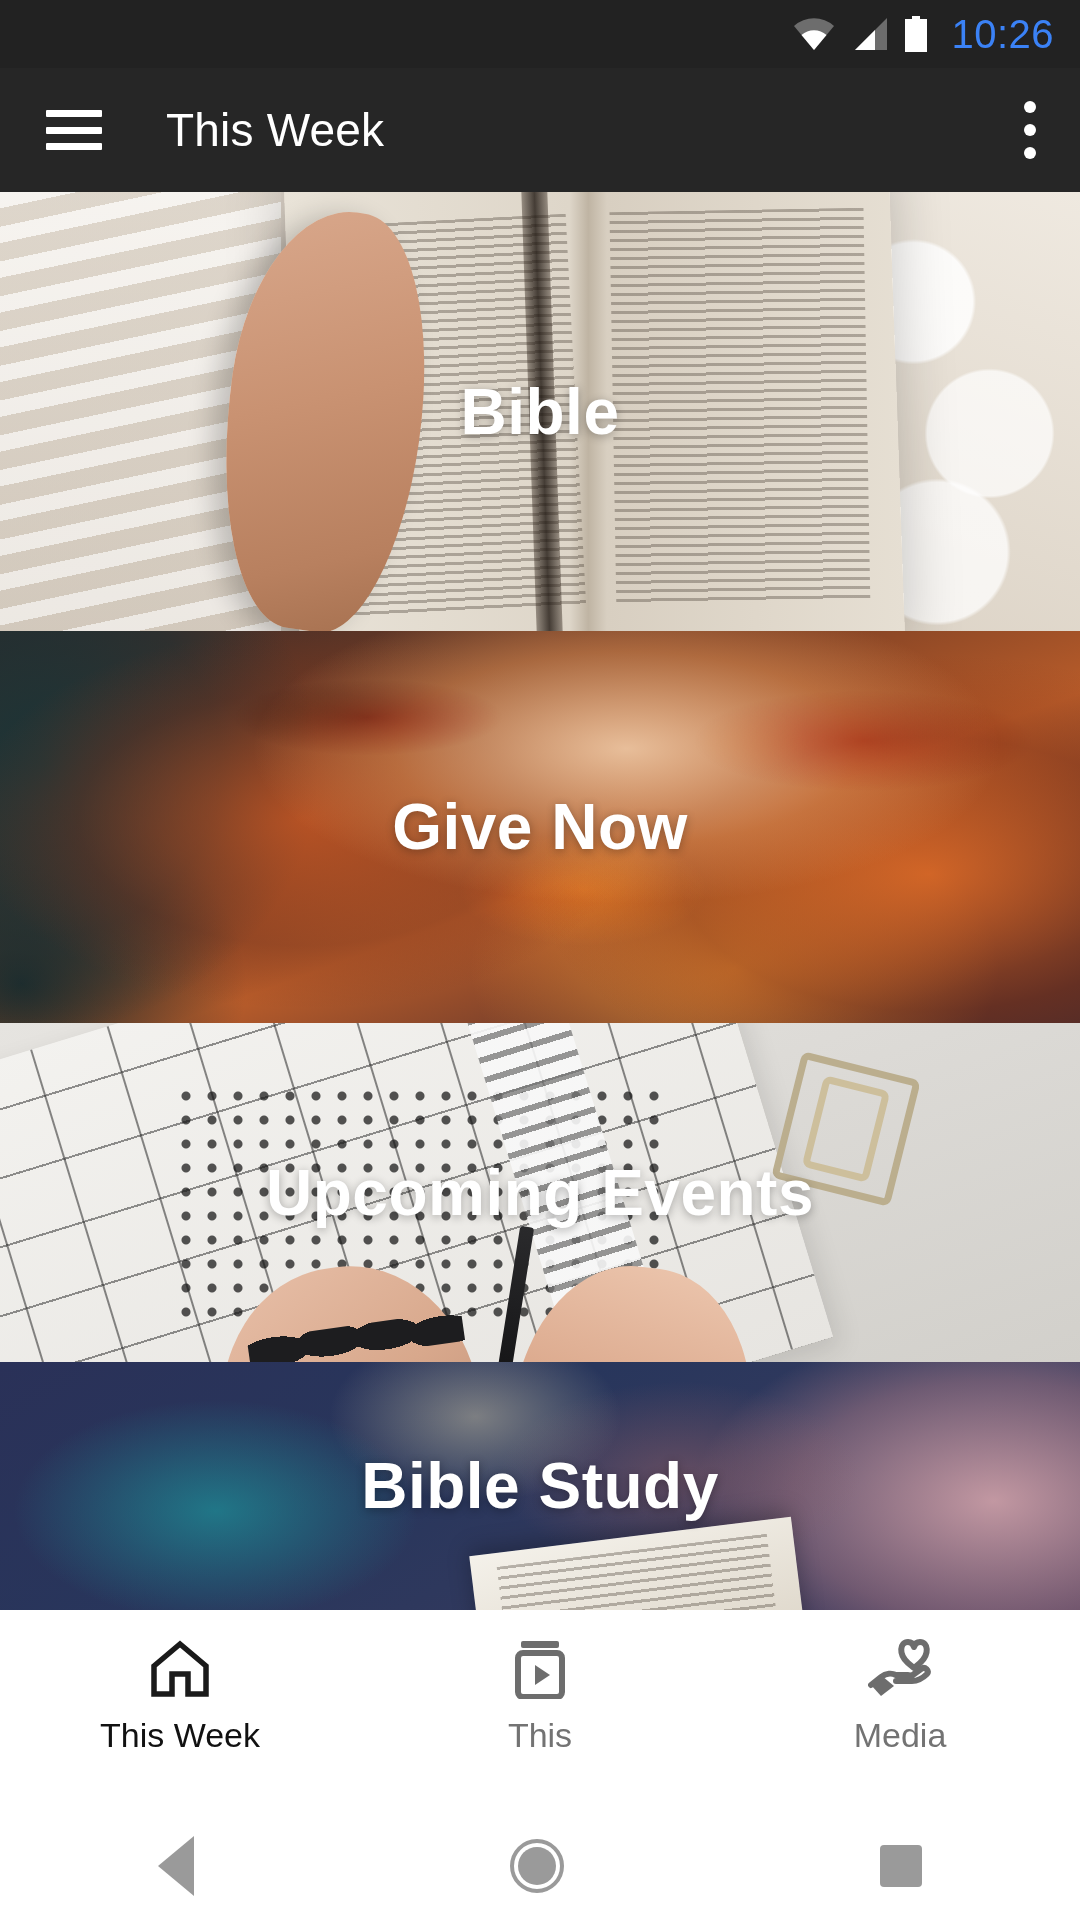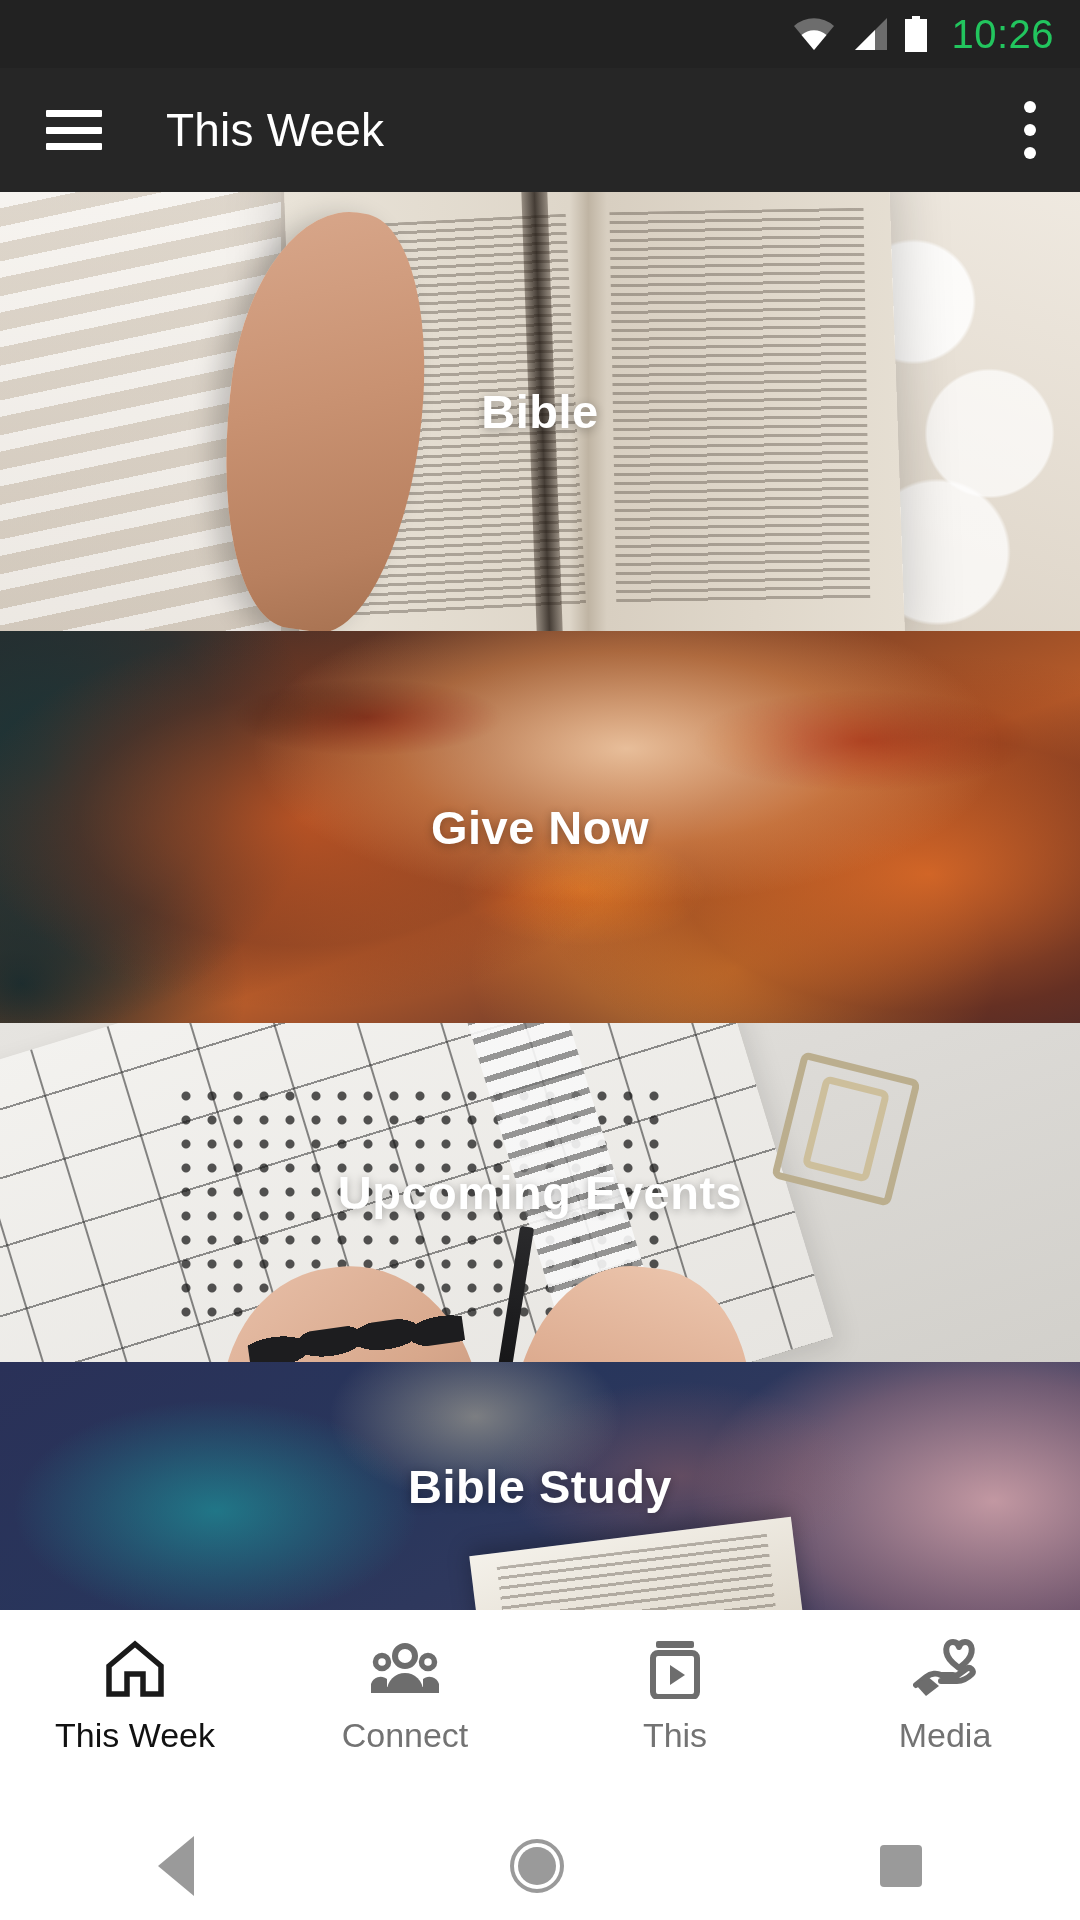--- a/index.html
+++ b/index.html
@@ -13,21 +13,21 @@
 
   
   .status-bar {
     position:absolute; top:0; left:0; width:1080px; height:68px;
     background:#222222;
     display:flex; align-items:center; justify-content:flex-end;
     padding-right:26px; gap:14px;
   }
   .sb-icon { display:flex; align-items:center; }
   .sb-clock {
-    color:#22c55e; font-size:40px; font-weight:400; letter-spacing:0.5px;
+    color:#3b82f6; font-size:40px; font-weight:400; letter-spacing:0.5px;
     margin-left:8px; line-height:1;
   }
 
   
   .app-bar {
     position:absolute; top:68px; left:0; width:1080px; height:124px;
     background:#262626;
     display:flex; align-items:center;
   }
   .hamburger {
@@ -52,21 +52,21 @@
     overflow:hidden;
   }
   .card {
     position:relative; width:1080px;
     display:flex; align-items:center; justify-content:center;
     overflow:hidden;
   }
   .card .bg { position:absolute; inset:0; }
   .card-label {
     position:relative; z-index:5;
-    color:#ffffff; font-weight:bold; font-size:47px;
+    color:#ffffff; font-weight:bold; font-size:64px;
     letter-spacing:0.5px; line-height:1;
     text-shadow:0 2px 10px rgba(0,0,0,0.30);
     text-align:center;
   }
 
   
   .card-bible { height:439px; background:#c9c2b8; }
   .bible-bed {
     position:absolute; inset:0;
     background:
@@ -365,34 +365,20 @@
 
     <div class="tab active">
       <span class="tab-ico">
         <svg width="62" height="58" viewBox="0 0 62 58">
           <path d="M5 26 L31 4 L57 26 L57 54 L39 54 L39 34 L23 34 L23 54 L5 54 Z" fill="none" stroke="#1a1a1a" stroke-width="5.5" stroke-linejoin="miter"></path>
         </svg>
       </span>
       <span class="tab-label">This Week</span>
     </div>
 
-    <div class="tab">
-      <span class="tab-ico">
-        <svg width="70" height="52" viewBox="0 0 70 52">
-          <circle cx="35" cy="13" r="10" fill="none" stroke="#6d6d6d" stroke-width="6"></circle>
-          <circle cx="12" cy="19" r="6.5" fill="none" stroke="#6d6d6d" stroke-width="5.5"></circle>
-          <circle cx="58" cy="19" r="6.5" fill="none" stroke="#6d6d6d" stroke-width="5.5"></circle>
-          <path d="M17 48 A18 18 0 0 1 53 48 Z" fill="#6d6d6d"></path>
-          <path d="M1 48 L1 41 A10 10 0 0 1 17 36 L17 48 Z" fill="#6d6d6d"></path>
-          <path d="M69 48 L69 41 A10 10 0 0 0 53 36 L53 48 Z" fill="#6d6d6d"></path>
-          <rect x="1" y="44" width="68" height="6" fill="#6d6d6d"></rect>
-        </svg>
-      </span>
-      <span class="tab-label">Connect</span>
-    </div>
 
     <div class="tab">
       <span class="tab-ico">
         <svg width="56" height="60" viewBox="0 0 56 60">
           <rect x="9" y="2" width="38" height="7" rx="2" fill="#6d6d6d"></rect>
           <rect x="6" y="14" width="44" height="44" rx="5" fill="none" stroke="#6d6d6d" stroke-width="6"></rect>
           <path d="M23 26 L38 36 L23 46 Z" fill="#6d6d6d"></path>
         </svg>
       </span>
       <span class="tab-label">This</span>

